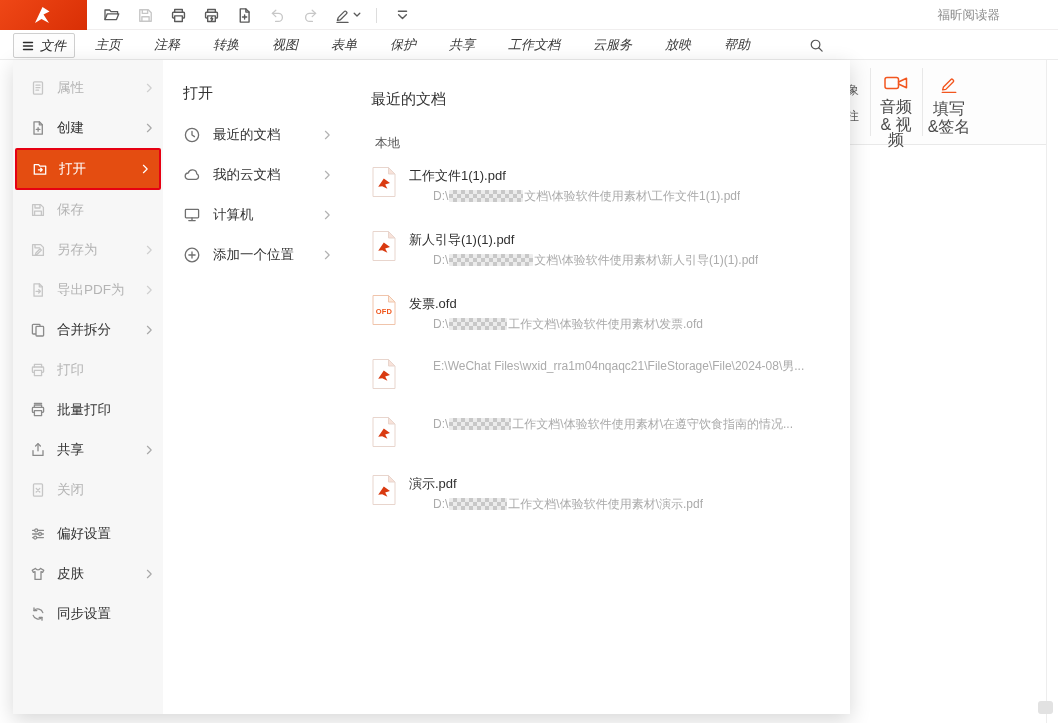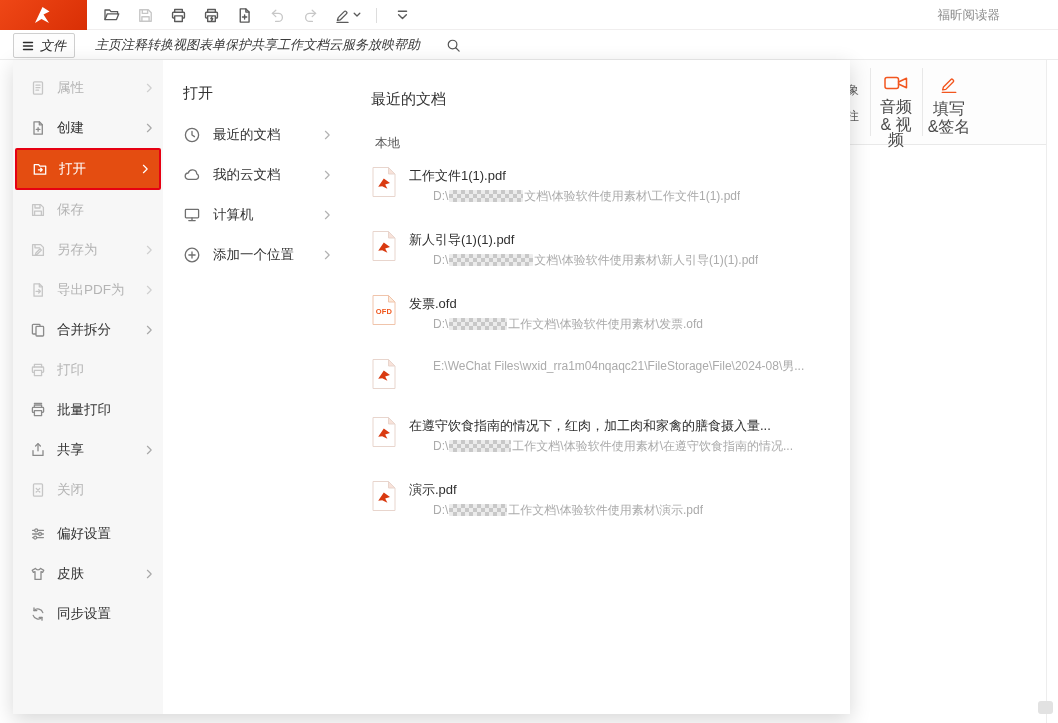--- a/index.html
+++ b/index.html
@@ -30,21 +30,21 @@
   .app-title { position:absolute; right:58px; top:0; height:30px;
     display:flex; align-items:center; font-size:12.5px; color:#8c8c8c; }
   
   .menubar { position:absolute; top:30px; left:0; width:1058px; height:30px;
     background:#fff; border-bottom:1px solid #ececec; z-index:2;font-style:italic; }
   .file-btn { position:absolute; left:13px; top:3px; height:25px; width:62px;
     border:1px solid #cfcfcf; background:#fdfdfd; border-radius:2px;
     display:flex; align-items:center; justify-content:center; gap:6px;
     font-size:13px; color:#2b2b2b; }
   .tabs { position:absolute; left:95px; top:0; height:30px;
-    display:flex; align-items:center; font-size:13px; color:#3a3a3a; }
+    display:flex; align-items:center; gap:33px; font-size:13px; color:#3a3a3a; }
   .tab { white-space:nowrap; cursor:default; }
   .search-btn { color:#555; margin-left:26px; display:flex; align-items:center; }
   
   .ribbon-bg { position:absolute; left:850px; top:60px; width:196px; height:85px;
     background:#fdfdfd; border-bottom:1px solid #e9e9e9; z-index:1; }
   .cut-label { position:absolute; left:-3px; font-size:12px; color:#5d5d5d; }
   .rb-sep { position:absolute; top:8px; width:1px; height:68px; background:#e8e8e8; }
   .rb-btn { position:absolute; top:8px; width:46px; height:72px; display:flex;
     flex-direction:column; align-items:center; gap:3px; padding-top:6px; }
   .rb-btn .lbl { font-size:16px; color:#4a4a4a; line-height:15px; text-align:center; }
@@ -559,21 +559,20 @@
 
     <div class="file-entry">
       <span class="fi">
         <svg width="26" height="32" viewBox="0 0 26 32">
             <path d="M2 1.5H17.5L24 8v22.5H2z" fill="#fff" stroke="#e8d5cd"></path>
             <path d="M17.5 1.5V8H24z" fill="#f8e2d9" stroke="#e8d5cd"></path>
             <path d="M7.2 20.8 12.8 12.6l6.2 4.4-4.8 1.5 2.2 4.3-5.2-2.5z" fill="#d93a10"></path>
           </svg>
       </span>
       <div class="fe-text">
-        <div class="fe-name">在遵守饮食指南的情况下，红肉，加工肉和家禽的膳食摄入量...</div>
         <div class="fe-path"><span>D:\</span><span class="mosaic" style="width:62px"></span><span>工作文档\体验软件使用素材\在遵守饮食指南的情况...</span></div>
       </div>
     </div>
 
     <div class="file-entry">
       <span class="fi">
         <svg width="26" height="32" viewBox="0 0 26 32">
             <path d="M2 1.5H17.5L24 8v22.5H2z" fill="#fff" stroke="#e8d5cd"></path>
             <path d="M17.5 1.5V8H24z" fill="#f8e2d9" stroke="#e8d5cd"></path>
             <path d="M7.2 20.8 12.8 12.6l6.2 4.4-4.8 1.5 2.2 4.3-5.2-2.5z" fill="#d93a10"></path>

